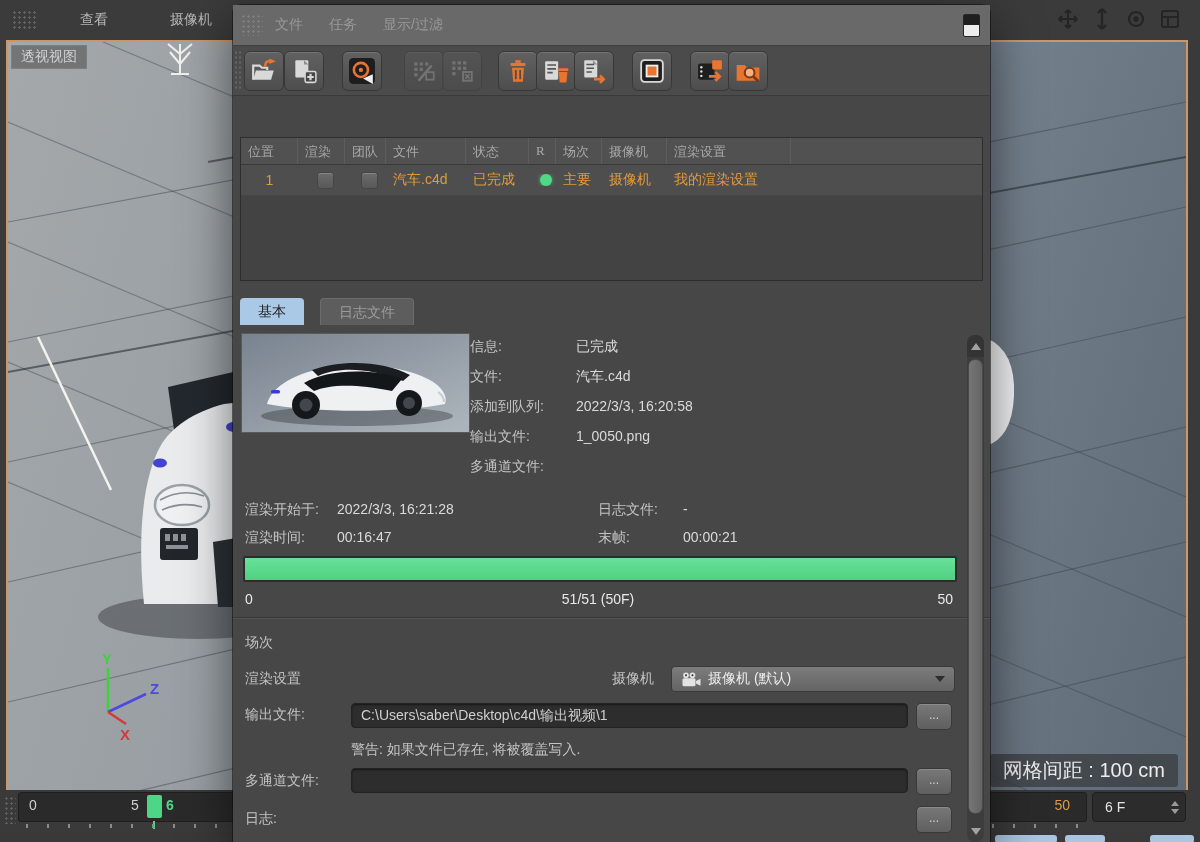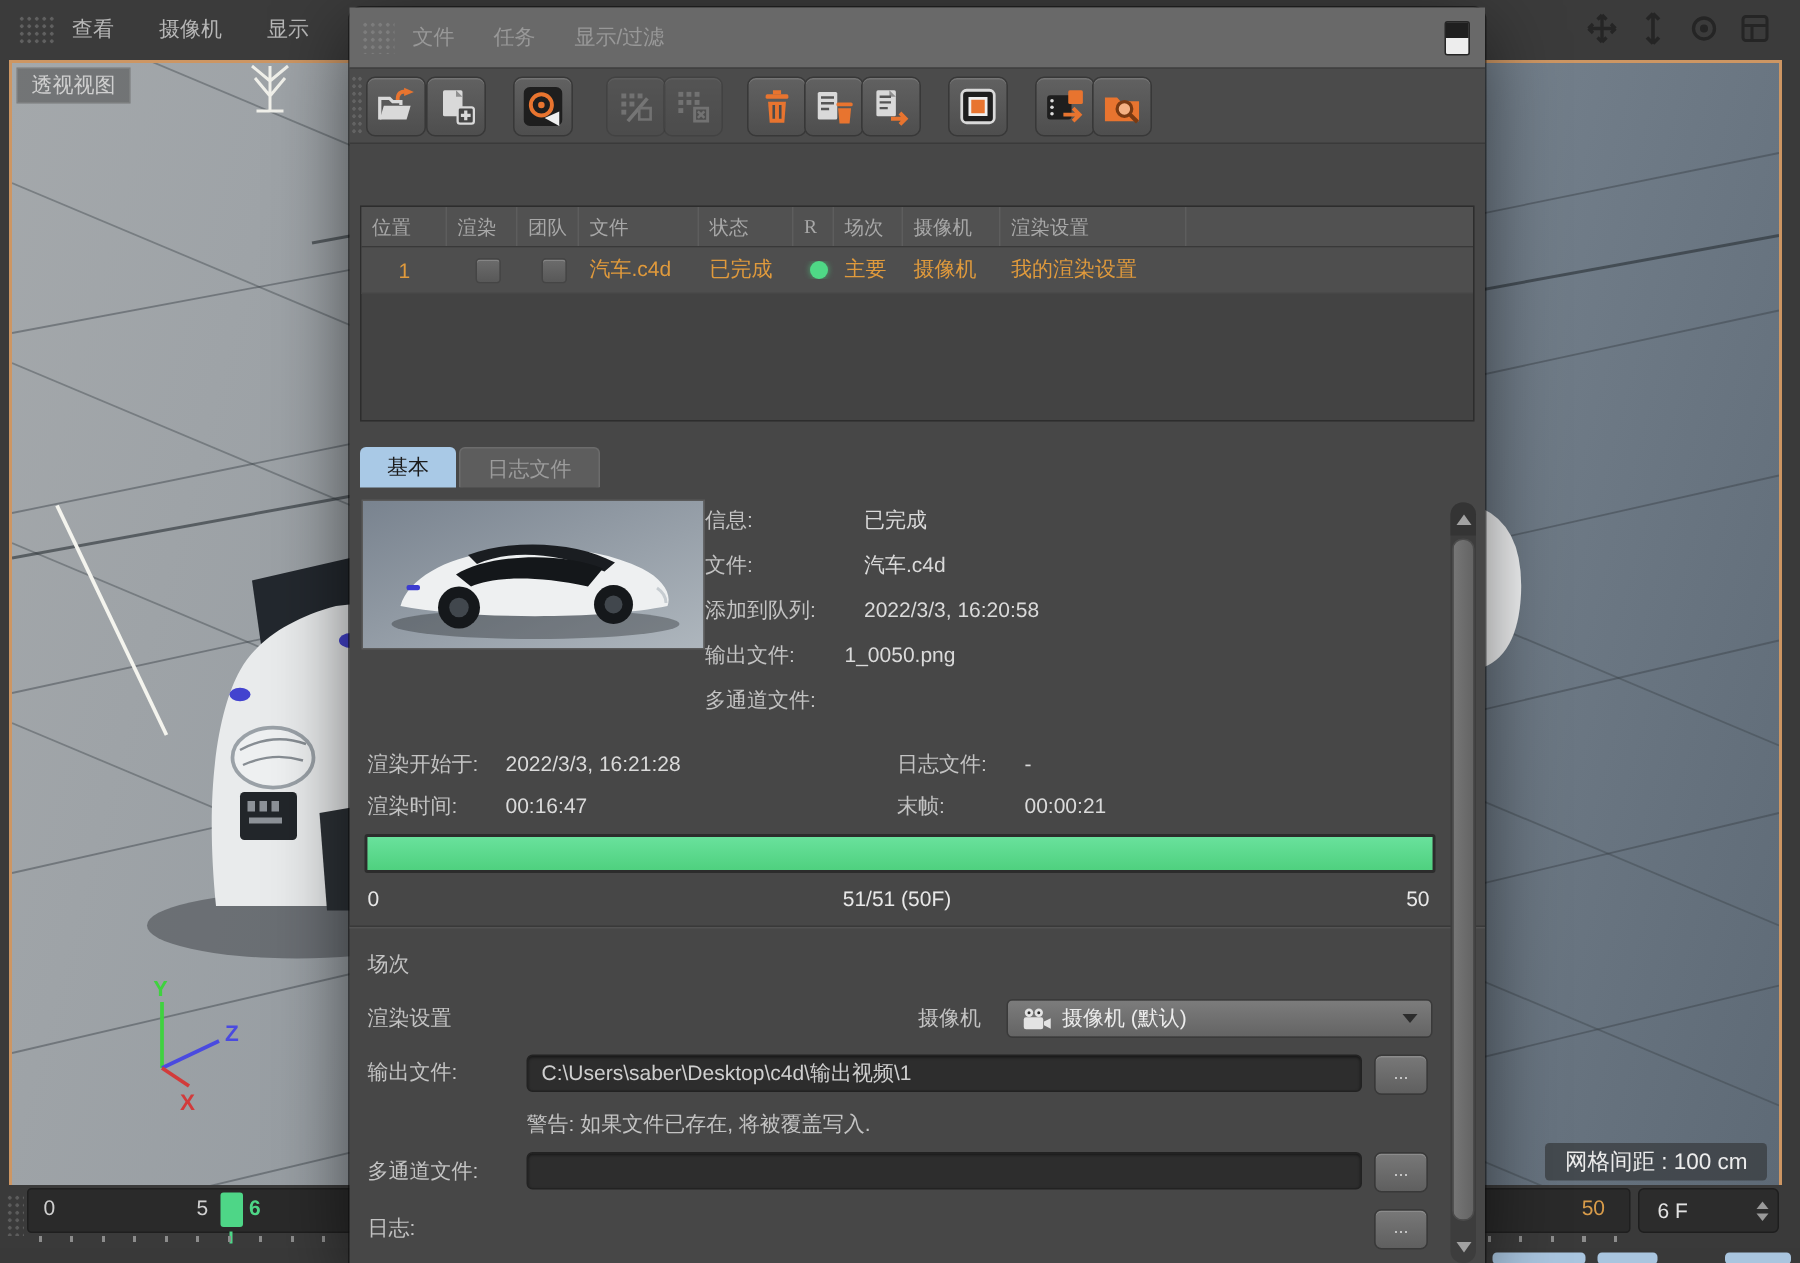--- a/index.html
+++ b/index.html
@@ -2,30 +2,30 @@
 <html><head>
 <meta charset="utf-8">
 <style>
   html,body{margin:0;padding:0;background:#222;}
   .screen{position:relative;width:1200px;height:842px;overflow:hidden;background:#3a3a3a;
           font-family:"Liberation Sans",sans-serif;-webkit-font-smoothing:antialiased;}
   
   .topbar{position:absolute;left:0;top:0;width:1200px;height:40px;background:#3b3b3b;display:flex;align-items:center;}
   .grip-h{width:26px;height:20px;margin:0 10px 0 12px;
           background:radial-gradient(circle,#616161 1px,transparent 1.3px);background-size:5px 5px;}
-  .appmenu-item{color:#b7b7b7;font-size:14px;margin-right:30px;}
+  .appmenu-item{color:#b7b7b7;font-size:14px;margin-right:30px;margin-left:32px;}
   .appmenu-item.hl{color:#d89a3e;margin-right:0;}
   .vicons{position:absolute;right:18px;top:7px;display:flex;gap:10px;}
   .vicon{width:24px;height:24px;}
   .viewport{position:absolute;left:6px;top:40px;width:1178px;height:748px;border:2px solid #cd9663;overflow:hidden;
             background:linear-gradient(105deg,#a4a8ab 0%,#989ea3 28%,#8b939b 48%,#74808c 72%,#5e6a76 100%);}
   .scene{position:absolute;left:0;top:0;width:100%;height:100%;}
   .vp-label{position:absolute;left:3px;top:3px;color:#cfcfcf;font-size:14px;padding:2px 9px;
             background:rgba(75,75,75,.55);border:1px solid rgba(160,160,160,.25);}
-  .grid-label{position:absolute;right:8px;bottom:3px;color:#ececec;font-size:15px;padding:3px 13px;
+  .grid-label{position:absolute;right:8px;bottom:3px;color:#ececec;font-size:20px;padding:3px 13px;
               background:rgba(56,58,61,.72);border-radius:3px;}
   .gizmo{position:absolute;left:58px;top:612px;width:100px;height:110px;}
   .timebar{position:absolute;left:0;top:790px;width:1200px;height:42px;background:#3a3a3a;}
   .grip-tl{position:absolute;left:4px;top:6px;width:12px;height:28px;
            background:radial-gradient(circle,#5d5d5d 1px,transparent 1.3px);background-size:5px 5px;}
   .ruler{position:absolute;left:18px;top:2px;width:1067px;height:28px;background:#2a2a2a;
          border:1px solid #1f1f1f;border-radius:3px;}
   .ruler .num{position:absolute;top:4px;font-size:14px;color:#cfcfcf;}
   .cur-marker{position:absolute;left:128px;top:2px;width:15px;height:23px;background:#4ed687;border-radius:2px;}
   .cur-num{position:absolute;left:147px;top:4px;font-size:14px;color:#4ed687;font-weight:bold;}
@@ -70,21 +70,21 @@
   .thead{display:flex;height:26px;background:#515151;border-bottom:1px solid #393939;}
   .th{box-sizing:border-box;padding:5px 0 0 7px;font-size:13px;color:#a8a8a8;border-right:1px solid #5d5d5d;overflow:hidden;white-space:nowrap;font-family:Liberation Serif, serif;}
   .trow{display:flex;height:30px;background:#4e4e4e;align-items:center;border-bottom:1px solid #464646;}
   .td{box-sizing:border-box;padding-left:7px;font-size:14px;color:#e09a3c;overflow:hidden;white-space:nowrap;}
   .c0{width:57px}.c1{width:47px}.c2{width:41px}.c3{width:80px}.c4{width:63px}
   .c5{width:27px}.c6{width:46px}.c7{width:65px}.c8{width:124px}.c9{flex:1;border-right:none;}
   .td.center{text-align:center;padding-left:0;}
   .chk{width:15px;height:15px;border-radius:3px;margin:0 auto;background:linear-gradient(#6c6c6c,#585858);
        border:1px solid #454545;box-shadow:inset 0 1px 0 rgba(255,255,255,.18);}
   .dot{width:12px;height:12px;border-radius:50%;background:#4fd886;margin:0 auto;box-shadow:0 0 4px rgba(79,216,134,.65);}
-  .tabs{position:absolute;left:7px;top:293px;display:flex;gap:2px;}
+  .tabs{position:absolute;left:7px;top:293px;display:flex;gap:16px;}
   .tab{height:27px;line-height:27px;padding:0 18px;font-size:14px;border-radius:4px 4px 0 0;}
   .tab.active{background:#a9c9e6;color:#1b1b1b;}
   .tab.inactive{background:#5d5d5d;color:#9c9c9c;border:1px solid #6c6c6c;border-bottom:none;height:26px;line-height:26px;}
   .thumb{position:absolute;left:8px;top:328px;width:227px;height:98px;border:1px solid #5a5a5a;}
   .lbl{position:absolute;font-size:14px;color:#c3c3c3;white-space:nowrap;}
   .val{position:absolute;font-size:14px;color:#dadada;white-space:nowrap;}
   .progress{position:absolute;left:10px;top:551px;width:710px;height:22px;background:#3a3a3a;
             border:2px solid #2c2c2c;border-radius:2px;}
   .progress-fill{height:100%;background:linear-gradient(#69e19c,#4fd17f);}
   .pl{position:absolute;left:12px;top:586px;font-size:14px;color:#e8e8e8;}
@@ -399,21 +399,21 @@
       </svg>
     </div>
 
     <span class="lbl" style="left:237px;top:333px">信息:</span>
     <span class="val" style="left:343px;top:333px">已完成</span>
     <span class="lbl" style="left:237px;top:363px">文件:</span>
     <span class="val" style="left:343px;top:363px">汽车.c4d</span>
     <span class="lbl" style="left:237px;top:393px">添加到队列:</span>
     <span class="val" style="left:343px;top:393px">2022/3/3, 16:20:58</span>
     <span class="lbl" style="left:237px;top:423px">输出文件:</span>
-    <span class="val" style="left:330px;top:423px">1_0050.png</span>
+    <span class="val" style="left:343px;top:423px">1_0050.png</span>
     <span class="lbl" style="left:237px;top:453px">多通道文件:</span>
     <span class="val" style="left:343px;top:453px"></span>
 
     <span class="lbl" style="left:12px;top:496px">渲染开始于:</span>
     <span class="val" style="left:104px;top:496px">2022/3/3, 16:21:28</span>
     <span class="lbl" style="left:365px;top:496px">日志文件:</span>
     <span class="val" style="left:450px;top:496px">-</span>
     <span class="lbl" style="left:12px;top:524px">渲染时间:</span>
     <span class="val" style="left:104px;top:524px">00:16:47</span>
     <span class="lbl" style="left:365px;top:524px">末帧:</span>

